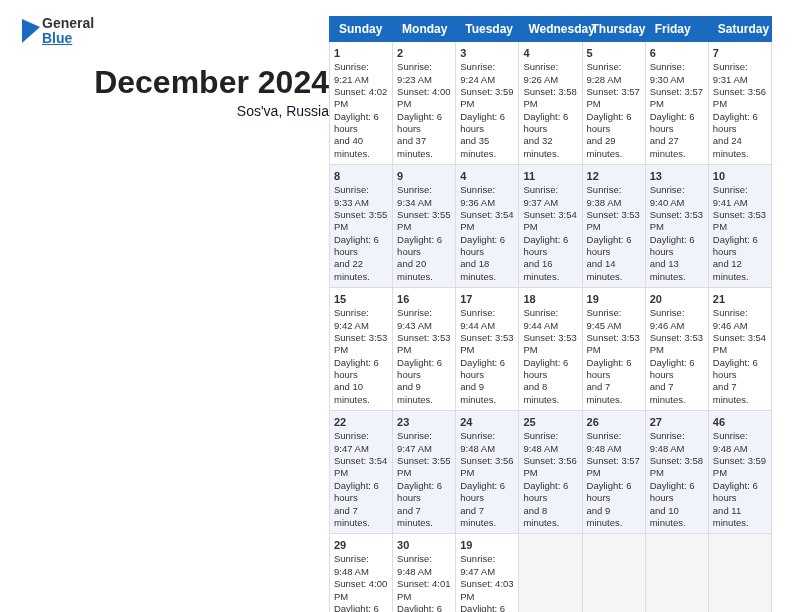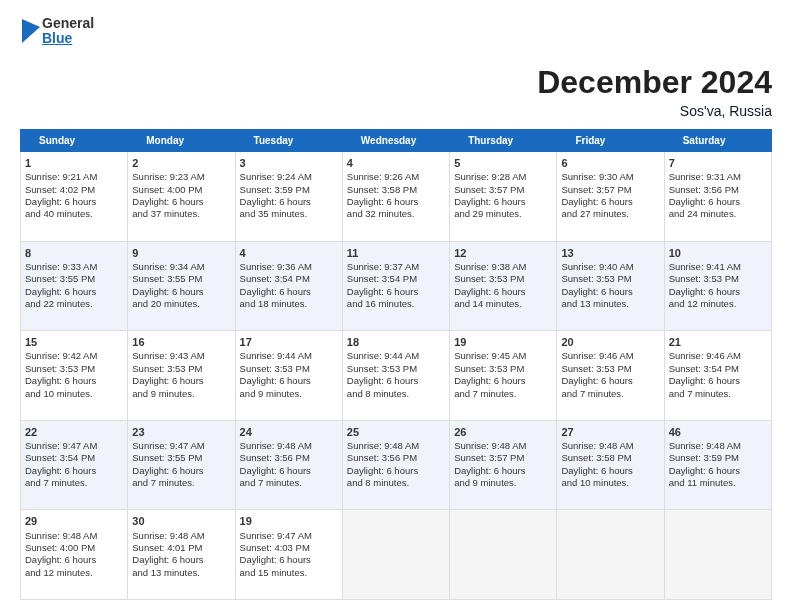--- a/index.html
+++ b/index.html
@@ -8,21 +8,21 @@
       background: #fff;
       width: 792px;
       height: 612px;
       overflow: hidden;
     }
     .page {
       width: 792px;
       height: 612px;
       padding: 16px 20px 12px 20px;
       display: flex;
-      flex-direction: column;
+      flex-direction: row;
     }
     .header {
       display: flex;
       justify-content: space-between;
       align-items: flex-start;
       margin-bottom: 10px;
     }
     .logo {
       display: flex;
       align-items: center;
@@ -59,23 +59,23 @@
     .calendar {
       flex: 1;
       border: 1px solid #ccc;
       border-collapse: collapse;
       width: 100%;
       table-layout: fixed;
     }
     .calendar th {
       background: #1a6bbf;
       color: #fff;
-      font-size: 10px;
+      font-size: 12px;
       font-weight: bold;
-      padding: 5px 18px;
+      padding: 5px 9px;
       text-align: left;
       border: 1px solid #1a6bbf;
     }
     .calendar td {
       vertical-align: top;
       font-size: 9.5px;
       color: #333;
       padding: 4px 4px;
       border: 1px solid #ddd;
       background: #fff;

